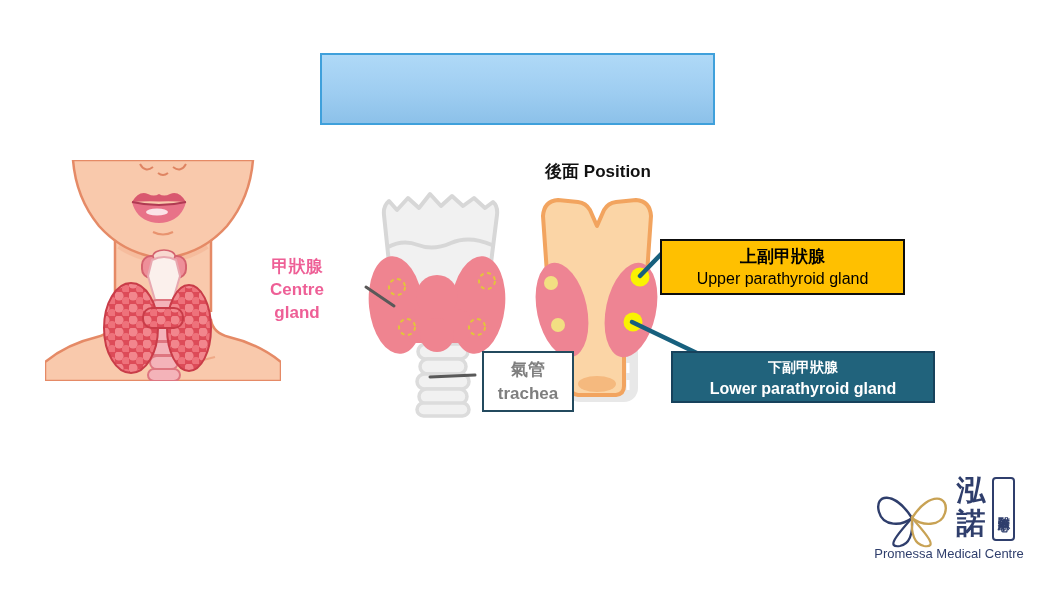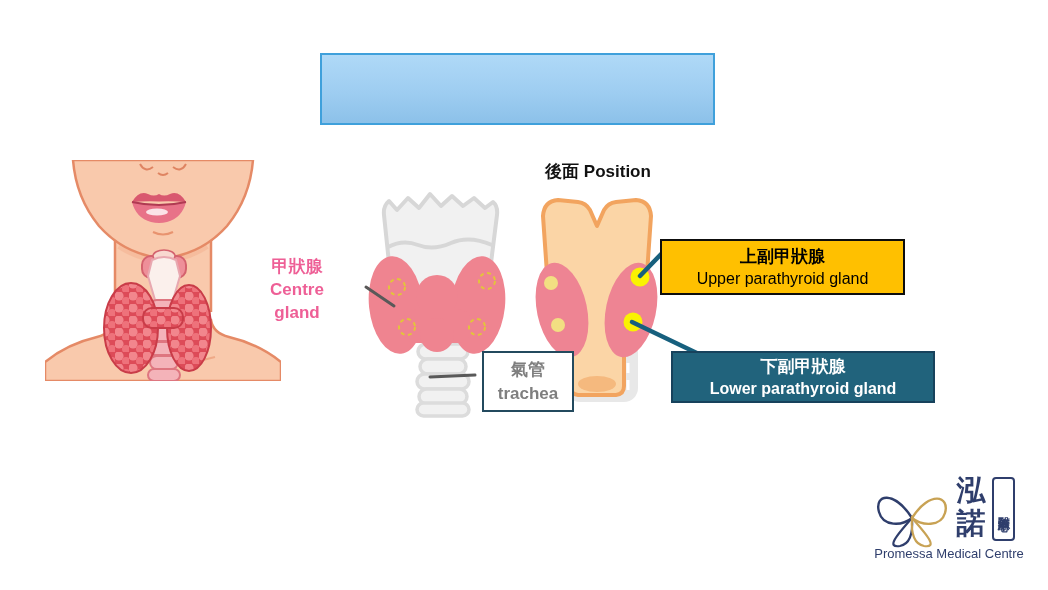--- a/index.html
+++ b/index.html
@@ -59,21 +59,21 @@
   #upper-box .zh{font-size:17px;font-weight:bold;line-height:22px;}
   #upper-box .en{font-size:16px;font-weight:normal;line-height:21px;}
 
   
   #lower-box{
     left:671px;top:351px;width:264px;height:52px;
     background:var(--lower-box-bg);border:2px solid var(--lower-box-border);
     display:flex;flex-direction:column;align-items:center;justify-content:center;
     color:#ffffff;z-index:4;
   }
-  #lower-box .zh{font-size:17px;font-weight:bold;line-height:22px;}
+  #lower-box .zh{font-size:14px;font-weight:bold;line-height:22px;}
   #lower-box .en{font-size:16px;font-weight:bold;line-height:21px;}
 
   
   #person-illustration{left:45px;top:160px;z-index:1;}
   #anterior-diagram{left:355px;top:183px;z-index:2;}
   #posterior-diagram{left:528px;top:190px;z-index:2;}
   #leader-lines{left:0;top:0;z-index:3;pointer-events:none;}
 
   
   #logo{left:870px;top:474px;width:158px;height:92px;z-index:4;color:var(--logo-navy);}

